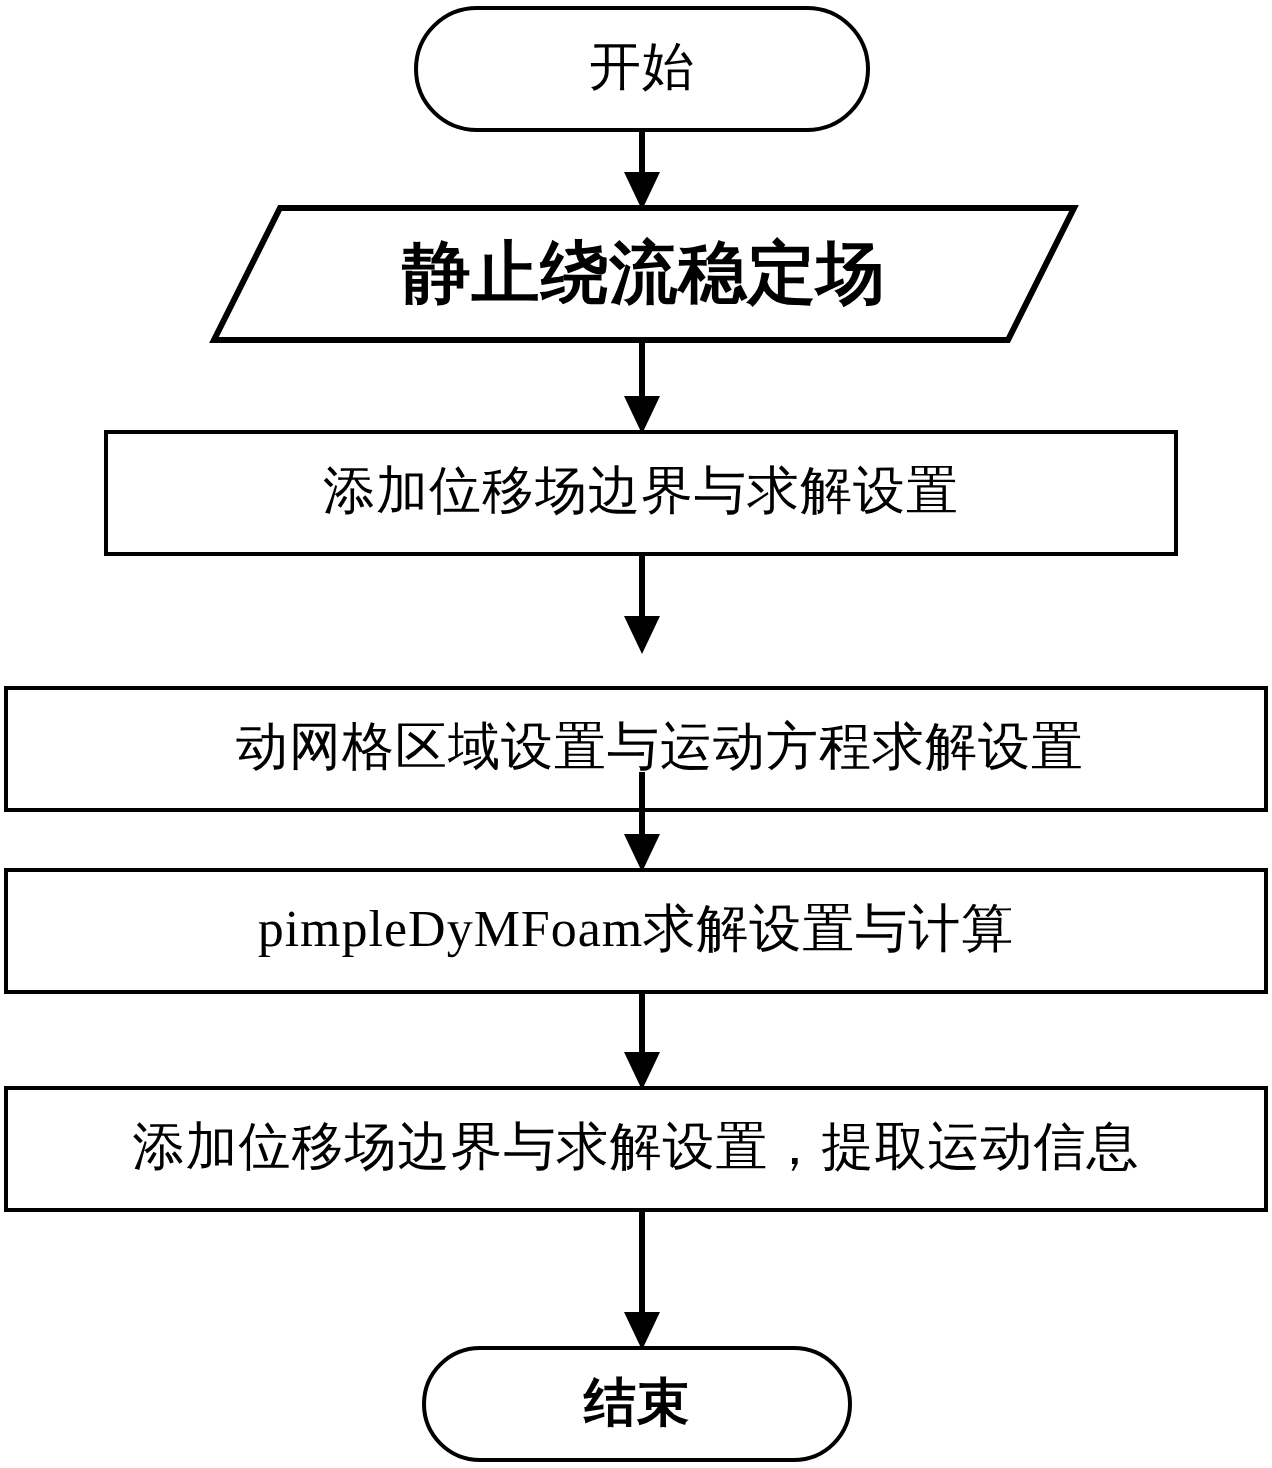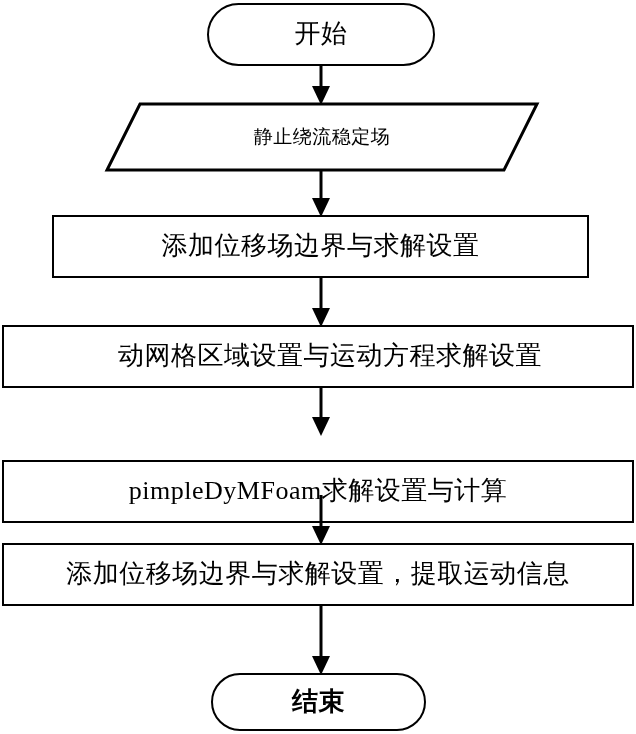--- a/index.html
+++ b/index.html
@@ -63,40 +63,41 @@
   }
   .parallelogram-label {
     position: absolute;
     left: 0;
     top: 0;
     width: 100%;
     height: 100%;
     display: flex;
     align-items: center;
     justify-content: center;
-    font-size: 19px;
+    font-size: 34px;
     white-space: nowrap;
     letter-spacing: 0.5px;
+    font-weight: bold;
   }
 
   
   .connector {
     position: absolute;
   }
   .connector svg {
     display: block;
     overflow: visible;
   }
 
   
   #node-start      { left: 207px; top: 3px;   width: 228px; height: 63px; }
   #node-input      { left: 105px; top: 102px; width: 434px; height: 70px; }
   #node-boundary   { left: 52px;  top: 215px; width: 537px; height: 63px; }
-  #node-dynmesh    { left: 2px;   top: 325px; width: 632px; height: 63px; padding-left: 24px; }
-  #node-solver     { left: 2px;   top: 460px; width: 632px; height: 63px; }
+  #node-dynmesh    { left: 2px;   top: 343px; width: 632px; height: 63px; padding-left: 24px; }
+  #node-solver     { left: 2px;   top: 434px; width: 632px; height: 63px; }
   #node-post       { left: 2px;   top: 543px; width: 632px; height: 63px; }
   #node-end        { left: 211px; top: 673px; width: 215px; height: 58px; font-weight: bold; }
 
   #arrow-1 { left: 306px; top: 64px;  width: 30px; height: 41px; }
   #arrow-2 { left: 306px; top: 170px; width: 30px; height: 47px; }
   #arrow-3 { left: 306px; top: 276px; width: 30px; height: 51px; }
   #arrow-4 { left: 306px; top: 386px; width: 30px; height: 50px; }
   #arrow-5 { left: 306px; top: 495px; width: 30px; height: 50px; }
   #arrow-6 { left: 306px; top: 604px; width: 30px; height: 71px; }
 </style>

